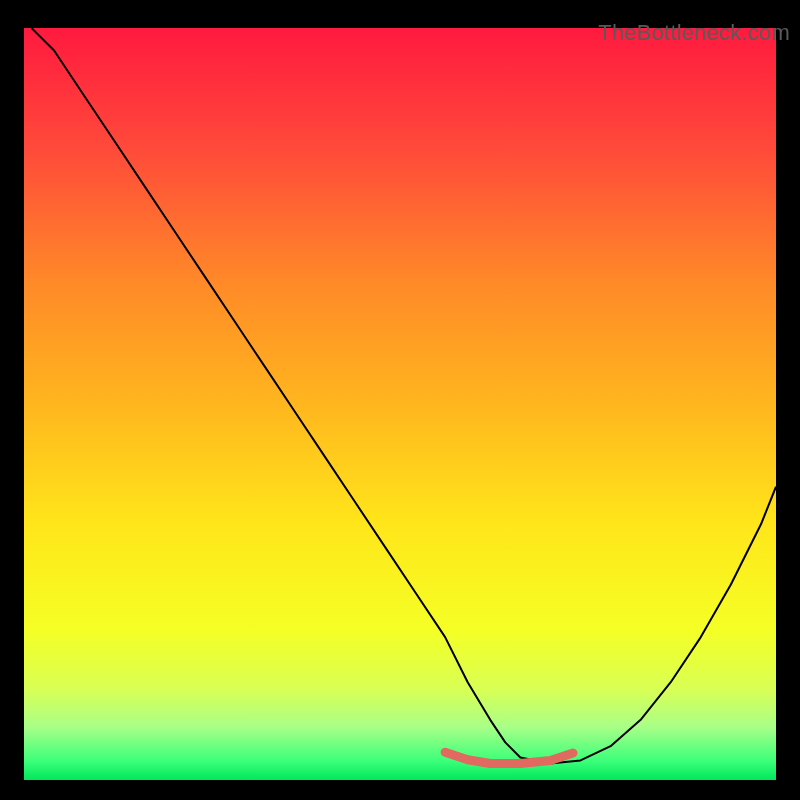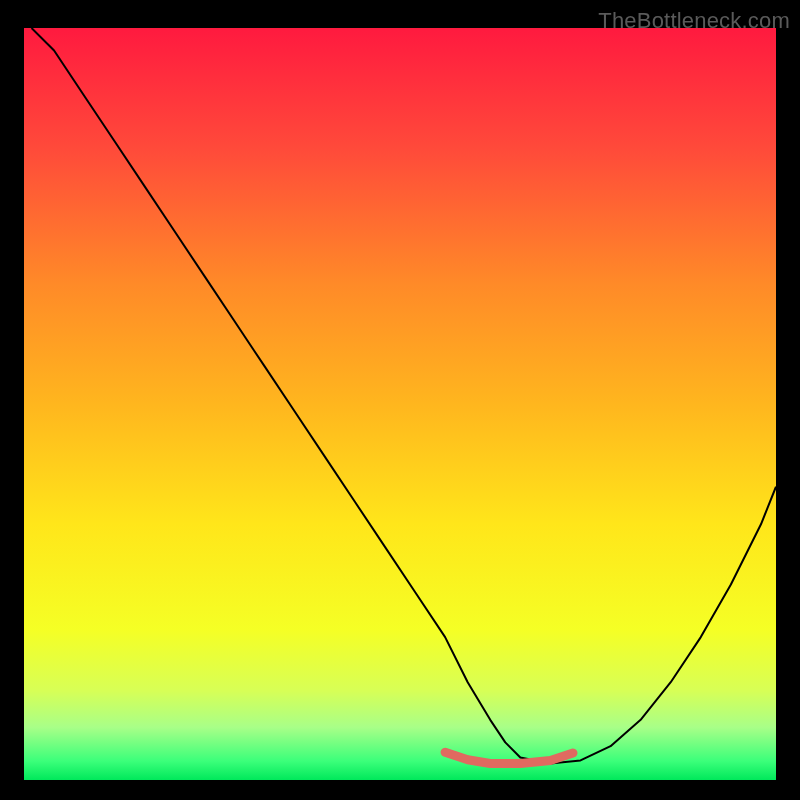--- a/index.html
+++ b/index.html
@@ -12,21 +12,21 @@
     overflow: hidden;
   }
   .frame {
     position: relative;
     width: 800px;
     height: 800px;
     background: #000;
   }
   .watermark {
     position: absolute;
-    top: 8px;
+    top: 20px;
     right: 10px;
     color: #5a5a5a;
     font-size: 22px;
     font-weight: 500;
     letter-spacing: 0.2px;
     z-index: 20;
   }
   .plot {
     position: absolute;
     left: 24px;

